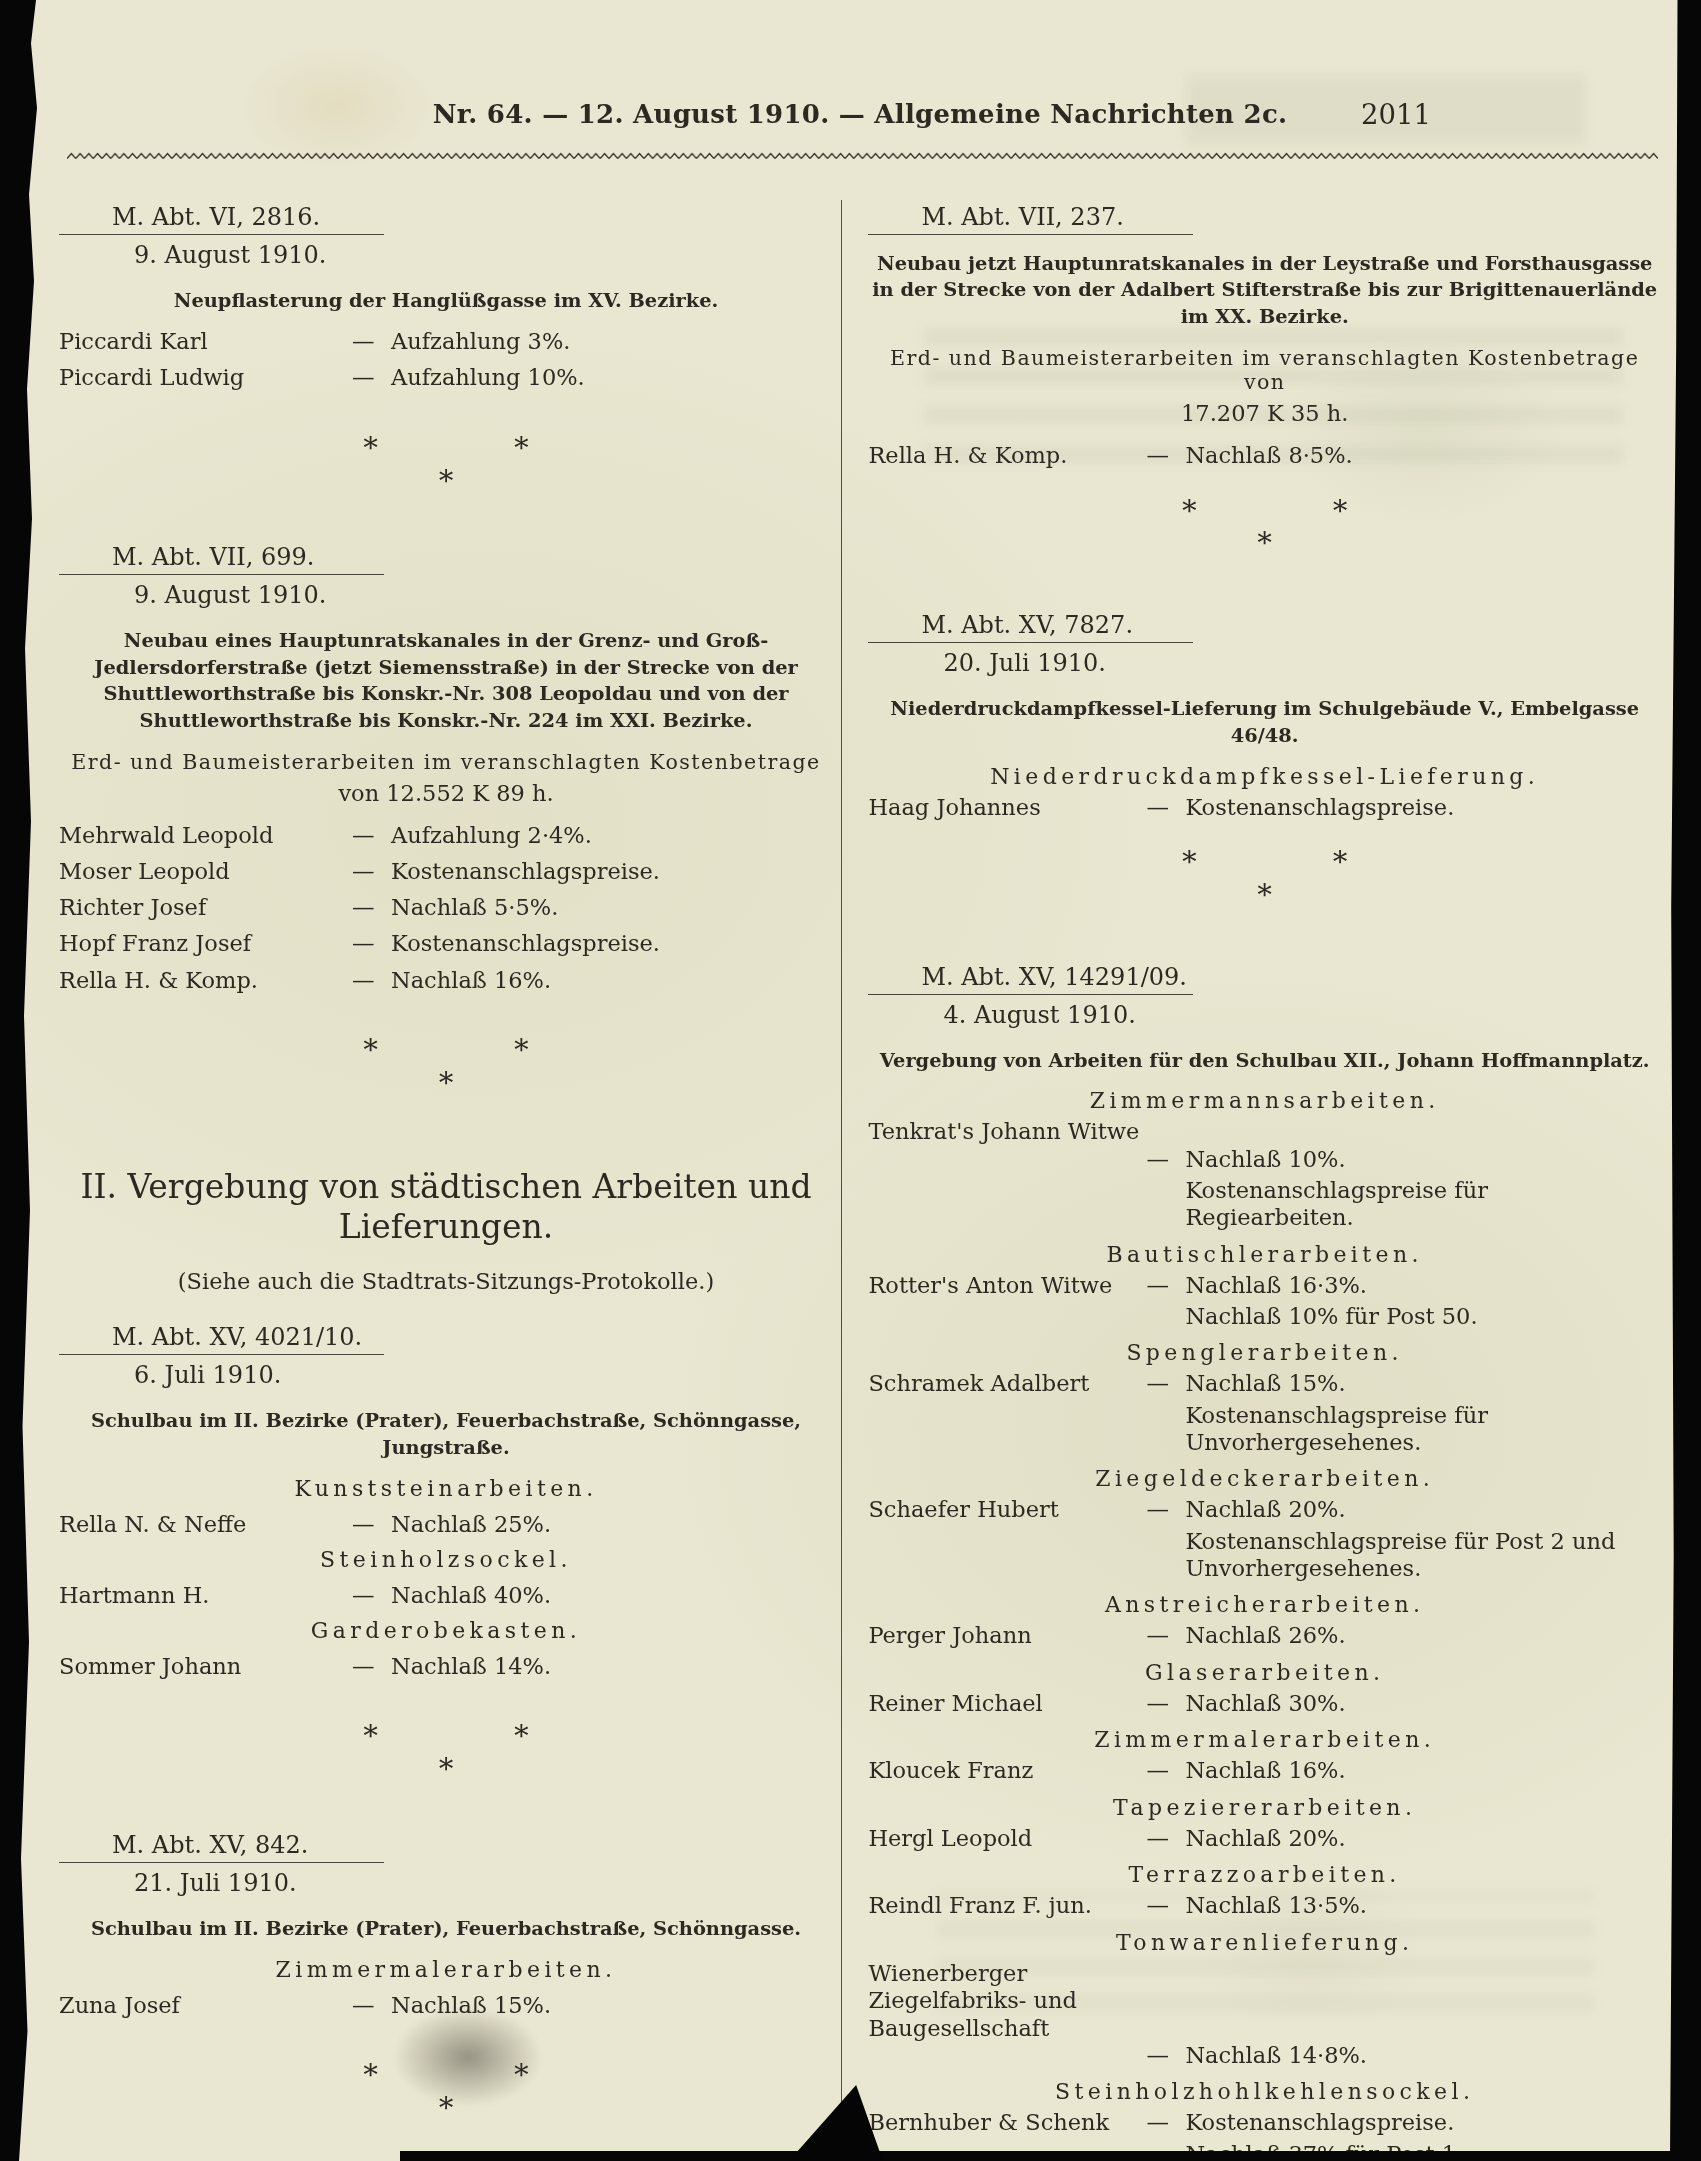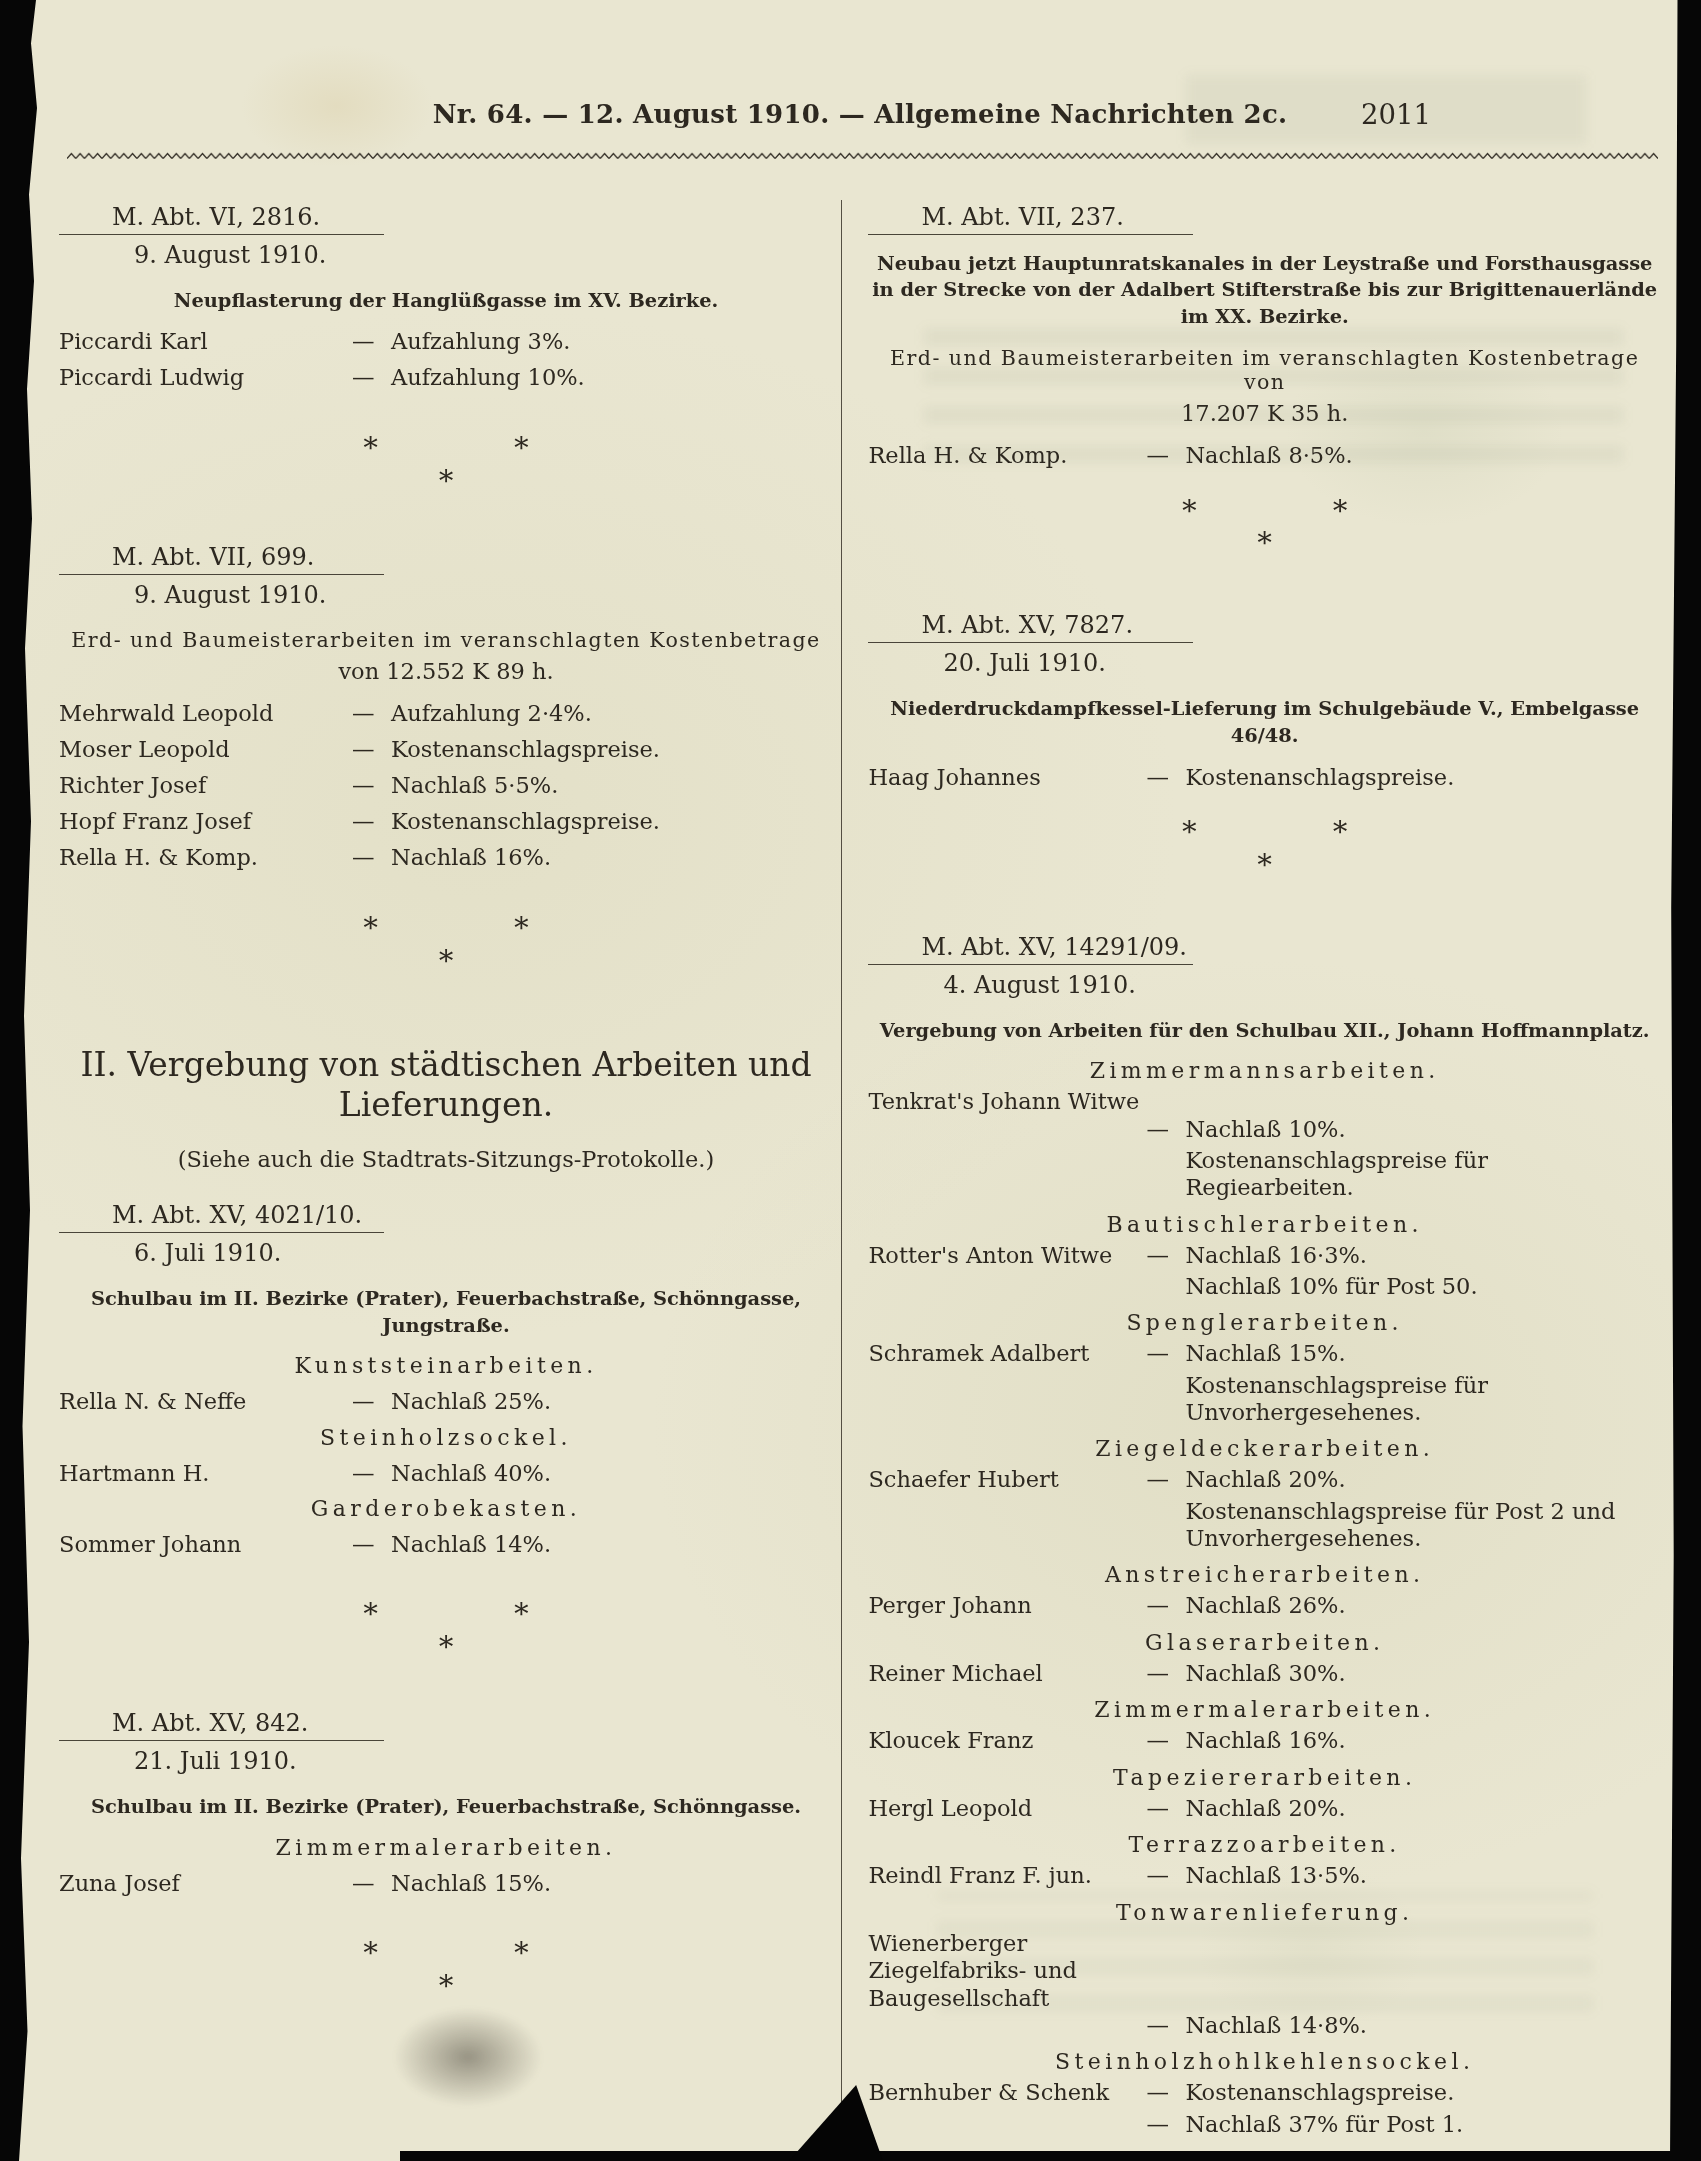--- a/index.html
+++ b/index.html
@@ -127,20 +127,21 @@
               <div class="pair">
                 <span>∗</span>
                 <span>∗</span>
               </div>
               <div class="solo">∗</div>
             </div>
           </div>
           <div class="sec">
             <div class="ref">M. Abt. VII, 699.</div>
             <div class="date">9. August 1910.</div>
+            <div class="title">Neubau eines Hauptunratskanales in der Grenz- und Groß-Jedlersdorferstraße (jetzt Siemensstraße) in der Strecke von der Shuttleworthstraße bis Konskr.-Nr. 308 Leopoldau und von der Shuttleworthstraße bis Konskr.-Nr. 224 im XXI. Bezirke.</div>
             <div class="cost">
               <div class="cost-l1">Erd- und Baumeisterarbeiten im veranschlagten Kostenbetrage</div>
               <div class="cost-l2">von 12.552 K 89 h.</div>
             </div>
             <div class="entry">
               <div class="entry-name">Mehrwald Leopold</div>
               <div class="entry-rows">
                 <div class="vrow">
                   <span class="dash">—</span>
                   <span class="vtext">Aufzahlung 2·4%.</span>
@@ -281,20 +282,21 @@
                 <span>∗</span>
                 <span>∗</span>
               </div>
               <div class="solo">∗</div>
             </div>
           </div>
           <div class="sec">
             <div class="ref">M. Abt. XV, 7827.</div>
             <div class="date">20. Juli 1910.</div>
             <div class="title">Niederdruckdampfkessel-Lieferung im Schulgebäude V., Embelgasse 46/48.</div>
+            <div class="trade">Niederdruckdampfkessel-Lieferung.</div>
             <div class="entry">
               <div class="entry-name">Haag Johannes</div>
               <div class="entry-rows">
                 <div class="vrow">
                   <span class="dash">—</span>
                   <span class="vtext">Kostenanschlagspreise.</span>
                 </div>
               </div>
             </div>
             <div class="stars">

